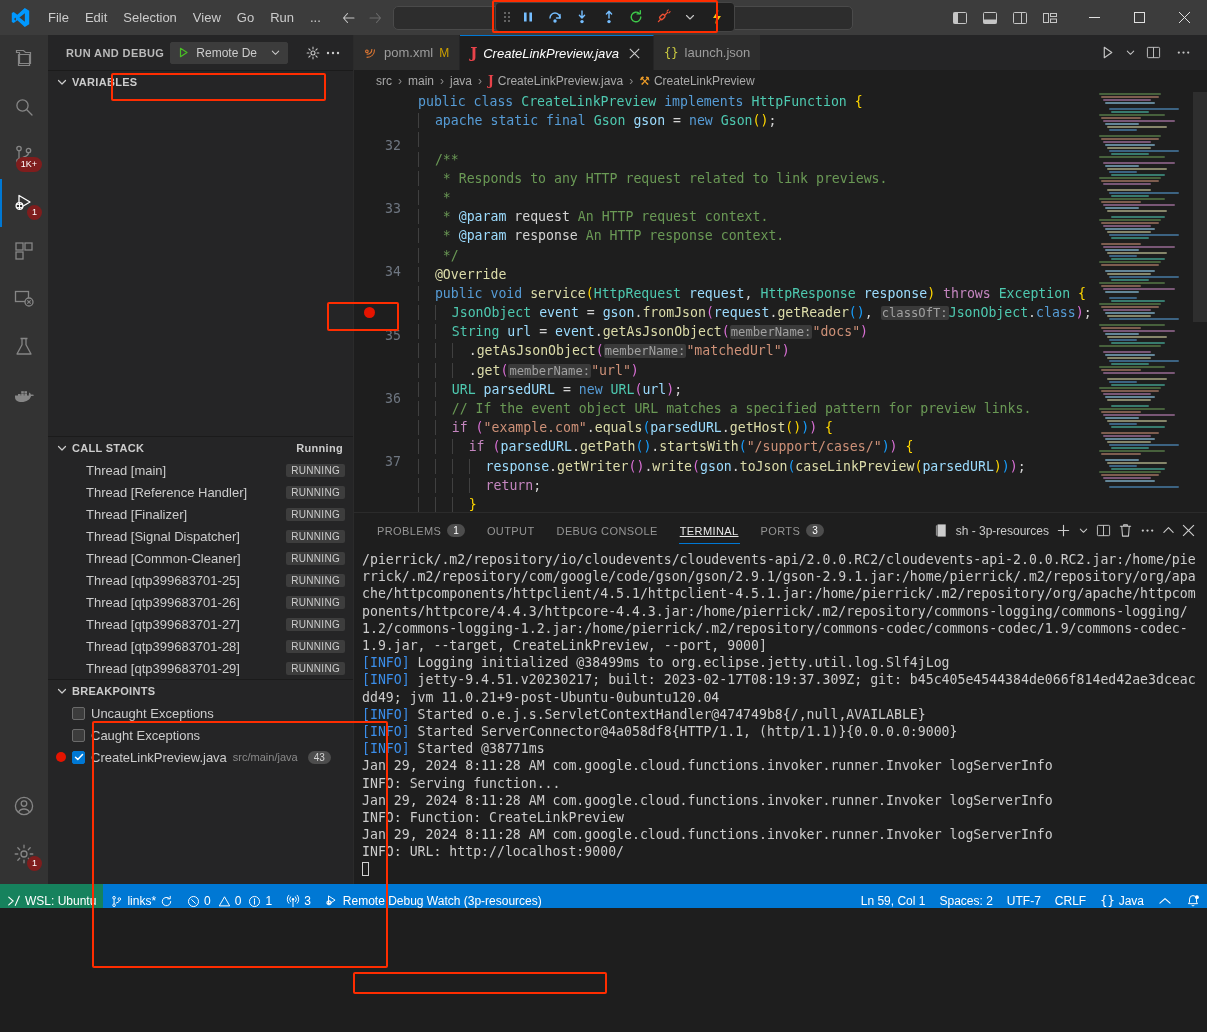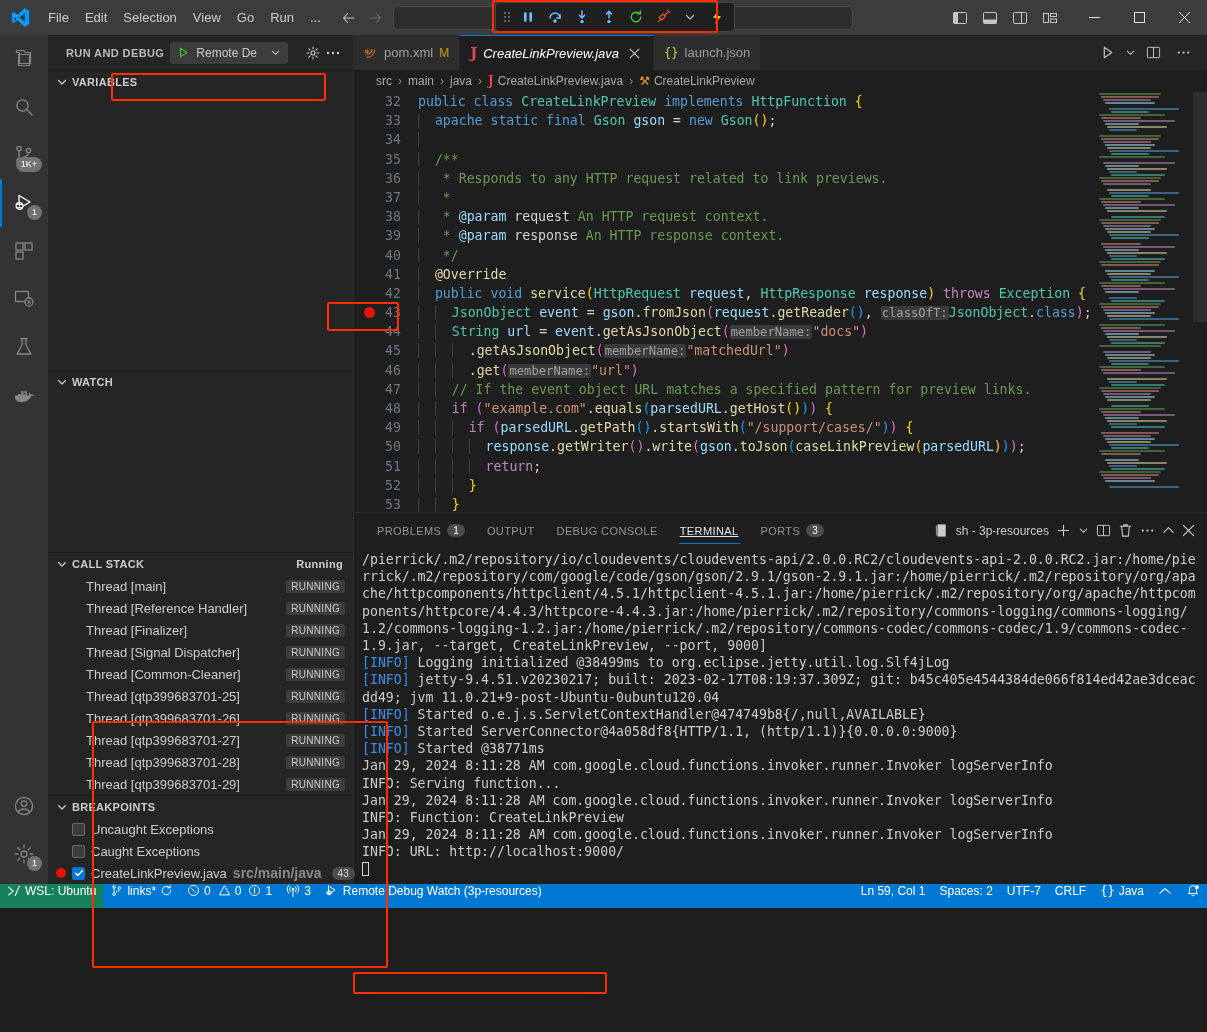--- a/index.html
+++ b/index.html
@@ -57,21 +57,21 @@
   .act-item {
     width: 48px; height: 48px; display: flex; align-items: center; justify-content: center;
     position: relative; color: #868686;
   }
   .act-item.active { color: #ffffff; }
   .act-item.active::before {
     content:''; position: absolute; left:0; top:0; width:2px; height:48px; background:#0078d4;
   }
   .act-spacer { flex: 1; }
   .badge {
-    position: absolute; right: 6px; bottom: 7px; background: #737373; color: #fff;
+    position: absolute; right: 6px; bottom: 7px; background: #7f1d1d; color: #fff;
     font-size: 9px; line-height: 15px; height: 15px; min-width: 15px; padding: 0 4px;
     border-radius: 8px; text-align: center; font-family: "Liberation Sans", sans-serif;
   }
   .badge.wide { padding: 0 5px; }
 
   
   .sidebar {
     width: 306px; flex: 0 0 306px; background: #252526; display: flex; flex-direction: column;
     border-right: 1px solid #2b2b2b; position: relative;
   }
@@ -108,21 +108,21 @@
   .bp-row {
     height: 22px; display: flex; align-items: center; gap: 6px; padding-left: 24px; padding-right: 8px;
     font-size: 13px; color: #cccccc;
   }
   .chk {
     width: 13px; height: 13px; border-radius: 2px; background: #3c3c3c; border: 1px solid #6b6b6b;
     flex: 0 0 13px; display:flex; align-items:center; justify-content:center;
   }
   .chk.checked { background: #0078d4; border-color: #0078d4; color: #fff; }
   .bp-dot { width: 10px; height: 10px; border-radius: 50%; background: #e51400; flex: 0 0 10px; margin-left:-16px; }
-  .bp-path { color: #8a8a8a; font-size: 14px; font-weight: bold; }
+  .bp-path { color: #8a8a8a; font-size: 11px; }
   .bp-line {
     background: #4d4d4d; color: #d4d4d4; border-radius: 9px; font-size: 10px;
     padding: 1px 6px; margin-left: 4px;
   }
 
   
   .editor-area { flex: 1; display: flex; flex-direction: column; min-width: 0; background:#1e1e1e; }
   .tabbar { height: 35px; background: #252526; display: flex; align-items: stretch; flex: 0 0 35px; }
   .tab {
     display: flex; align-items: center; gap: 6px; padding: 0 10px; font-size: 13px;
@@ -139,21 +139,21 @@
     height: 22px; display: flex; align-items: center; gap: 4px; padding-left: 22px;
     font-size: 12px; color: #a9a9a9; flex: 0 0 22px;
   }
   .bc-sep { color: #8a8a8a; padding: 0 2px; }
 
   .editor {
     flex: 1; position: relative; overflow: hidden; display: flex;
     font-family: "DejaVu Sans Mono", monospace; font-size: 13.2px; line-height: 19.2px;
   }
   .gutter { width: 60px; flex: 0 0 60px; text-align: right; padding-right: 13px; color: #6e7681; user-select:none; position:relative; }
-  .gutter .ln { height: 19.2px; }
+  .gutter .ln { height: 19.2px; margin-top: 44px; }
   .gutter .ln.cur { color: #c6c6c6; text-align: center; }
   .code-col { flex: 1; position: relative; min-width: 0; overflow: hidden; padding-left: 4px; }
   .cline { height: 19.2px; white-space: pre; }
   .cline.cursorline { border-top: 1px solid #282828; border-bottom: 1px solid #282828; height: 19.2px; }
   .indent { border-left: 1px solid #404040; }
   .bp-marker {
     position: absolute; left: 10px; width: 11px; height: 11px; border-radius: 50%;
     background: #e51400;
   }
   .minimap {
@@ -200,21 +200,21 @@
   }
   .term-line { white-space: pre-wrap; }
   .info { color: #3b8eea; }
   .term-cursor { display:inline-block; width:7px; height:14px; border:1px solid #d0d0d0; vertical-align:-2px; }
 
   
   .statusbar {
     height: 24px; flex: 0 0 24px; background: #0078d4; display: flex; align-items: center;
     color: #ffffff; font-size: 12px;
   }
-  .st-item { display: flex; align-items: flex-start; gap: 4px; padding: 0 7px; height: 100%; }
+  .st-item { display: flex; align-items: flex-end; gap: 4px; padding: 0 7px; height: 100%; }
   .st-right { margin-left: auto; display: flex; align-items: center; height: 100%; }
   .st-remote { background: #16825d; }
   svg { display: block; }
 </style>
 </head>
 <body>
 
 <div class="app">
 
   <div class="titlebar">
@@ -476,30 +476,20 @@
         <div class="section-header">
           <span class="chev">
             <svg width="12" height="12" viewBox="0 0 12 12">
                 <path d="M2.5 4.5 6 8l3.5-3.5" stroke="currentColor" stroke-width="1.2" fill="none" stroke-linecap="round" stroke-linejoin="round"></path>
               </svg>
           </span>
           <span>VARIABLES</span>
         </div>
       </div>
 
-      <div class="section panel-watch">
-        <div class="section-header">
-          <span class="chev">
-            <svg width="12" height="12" viewBox="0 0 12 12">
-                <path d="M2.5 4.5 6 8l3.5-3.5" stroke="currentColor" stroke-width="1.2" fill="none" stroke-linecap="round" stroke-linejoin="round"></path>
-              </svg>
-          </span>
-          <span>WATCH</span>
-        </div>
-      </div>
 
       <div class="section">
         <div class="section-header">
           <span class="chev">
             <svg width="12" height="12" viewBox="0 0 12 12">
                 <path d="M2.5 4.5 6 8l3.5-3.5" stroke="currentColor" stroke-width="1.2" fill="none" stroke-linecap="round" stroke-linejoin="round"></path>
               </svg>
           </span>
           <span>CALL STACK</span>
           <span class="section-status">Running</span>
@@ -691,20 +681,21 @@
             <div class="cline"><span class="indent">  </span><span class="c"> *</span></div>
             <div class="cline"><span class="indent">  </span><span class="c"> * </span><span class="v">@param </span><span class="p">request </span><span class="c">An HTTP request context.</span></div>
             <div class="cline"><span class="indent">  </span><span class="c"> * </span><span class="v">@param </span><span class="p">response </span><span class="c">An HTTP response context.</span></div>
             <div class="cline"><span class="indent">  </span><span class="c"> */</span></div>
             <div class="cline"><span class="indent">  </span><span class="f">@Override</span></div>
             <div class="cline"><span class="indent">  </span><span class="k">public </span><span class="k">void </span><span class="f">service</span><span class="b1">(</span><span class="t">HttpRequest </span><span class="v">request</span><span class="p">, </span><span class="t">HttpResponse </span><span class="v">response</span><span class="b1">) </span><span class="kp">throws </span><span class="t">Exception </span><span class="b1">{</span></div>
             <div class="cline"><span class="indent">  </span><span class="indent">  </span><span class="t">JsonObject </span><span class="v">event </span><span class="p">= </span><span class="v">gson</span><span class="p">.</span><span class="f">fromJson</span><span class="b2">(</span><span class="v">request</span><span class="p">.</span><span class="f">getReader</span><span class="b3">()</span><span class="p">, </span><span class="hint">classOfT:</span><span class="t">JsonObject</span><span class="p">.</span><span class="k">class</span><span class="b2">)</span><span class="p">;</span></div>
             <div class="cline"><span class="indent">  </span><span class="indent">  </span><span class="t">String </span><span class="v">url </span><span class="p">= </span><span class="v">event</span><span class="p">.</span><span class="f">getAsJsonObject</span><span class="b2">(</span><span class="hint">memberName:</span><span class="s">"docs"</span><span class="b2">)</span></div>
             <div class="cline"><span class="indent">  </span><span class="indent">  </span><span class="indent">  </span><span class="p">.</span><span class="f">getAsJsonObject</span><span class="b2">(</span><span class="hint">memberName:</span><span class="s">"matchedUrl"</span><span class="b2">)</span></div>
             <div class="cline"><span class="indent">  </span><span class="indent">  </span><span class="indent">  </span><span class="p">.</span><span class="f">get</span><span class="b2">(</span><span class="hint">memberName:</span><span class="s">"url"</span><span class="b2">)</span></div>
+            <div class="cline"><span class="indent">  </span><span class="indent">  </span><span class="t">URL </span><span class="v">parsedURL </span><span class="p">= </span><span class="k">new </span><span class="t">URL</span><span class="b2">(</span><span class="v">url</span><span class="b2">)</span><span class="p">;</span></div>
             <div class="cline"><span class="indent">  </span><span class="indent">  </span><span class="c">// If the event object URL matches a specified pattern for preview links.</span></div>
             <div class="cline"><span class="indent">  </span><span class="indent">  </span><span class="kp">if </span><span class="b2">(</span><span class="s">"example.com"</span><span class="p">.</span><span class="f">equals</span><span class="b3">(</span><span class="v">parsedURL</span><span class="p">.</span><span class="f">getHost</span><span class="b1">()</span><span class="b3">)</span><span class="b2">) </span><span class="b1">{</span></div>
             <div class="cline"><span class="indent">  </span><span class="indent">  </span><span class="indent">  </span><span class="kp">if </span><span class="b2">(</span><span class="v">parsedURL</span><span class="p">.</span><span class="f">getPath</span><span class="b3">()</span><span class="p">.</span><span class="f">startsWith</span><span class="b3">(</span><span class="s">"/support/cases/"</span><span class="b3">)</span><span class="b2">) </span><span class="b1">{</span></div>
             <div class="cline"><span class="indent">  </span><span class="indent">  </span><span class="indent">  </span><span class="indent">  </span><span class="v">response</span><span class="p">.</span><span class="f">getWriter</span><span class="b2">()</span><span class="p">.</span><span class="f">write</span><span class="b2">(</span><span class="v">gson</span><span class="p">.</span><span class="f">toJson</span><span class="b3">(</span><span class="f">caseLinkPreview</span><span class="b1">(</span><span class="v">parsedURL</span><span class="b1">)</span><span class="b3">)</span><span class="b2">)</span><span class="p">;</span></div>
             <div class="cline"><span class="indent">  </span><span class="indent">  </span><span class="indent">  </span><span class="indent">  </span><span class="kp">return</span><span class="p">;</span></div>
             <div class="cline"><span class="indent">  </span><span class="indent">  </span><span class="indent">  </span><span class="b1">}</span></div>
             <div class="cline"><span class="indent">  </span><span class="indent">  </span><span class="b1">}</span></div>
             <div class="cline"><span class="indent">  </span><span class="indent">  </span></div>
             <div class="cline"><span class="indent">  </span><span class="indent">  </span><span class="v">response</span><span class="p">.</span><span class="f">getWriter</span><span class="b2">()</span><span class="p">.</span><span class="f">write</span><span class="b2">(</span><span class="s">"{}"</span><span class="b2">)</span><span class="p">;</span></div>
             <div class="cline"><span class="indent">  </span><span class="b2">}</span></div>

